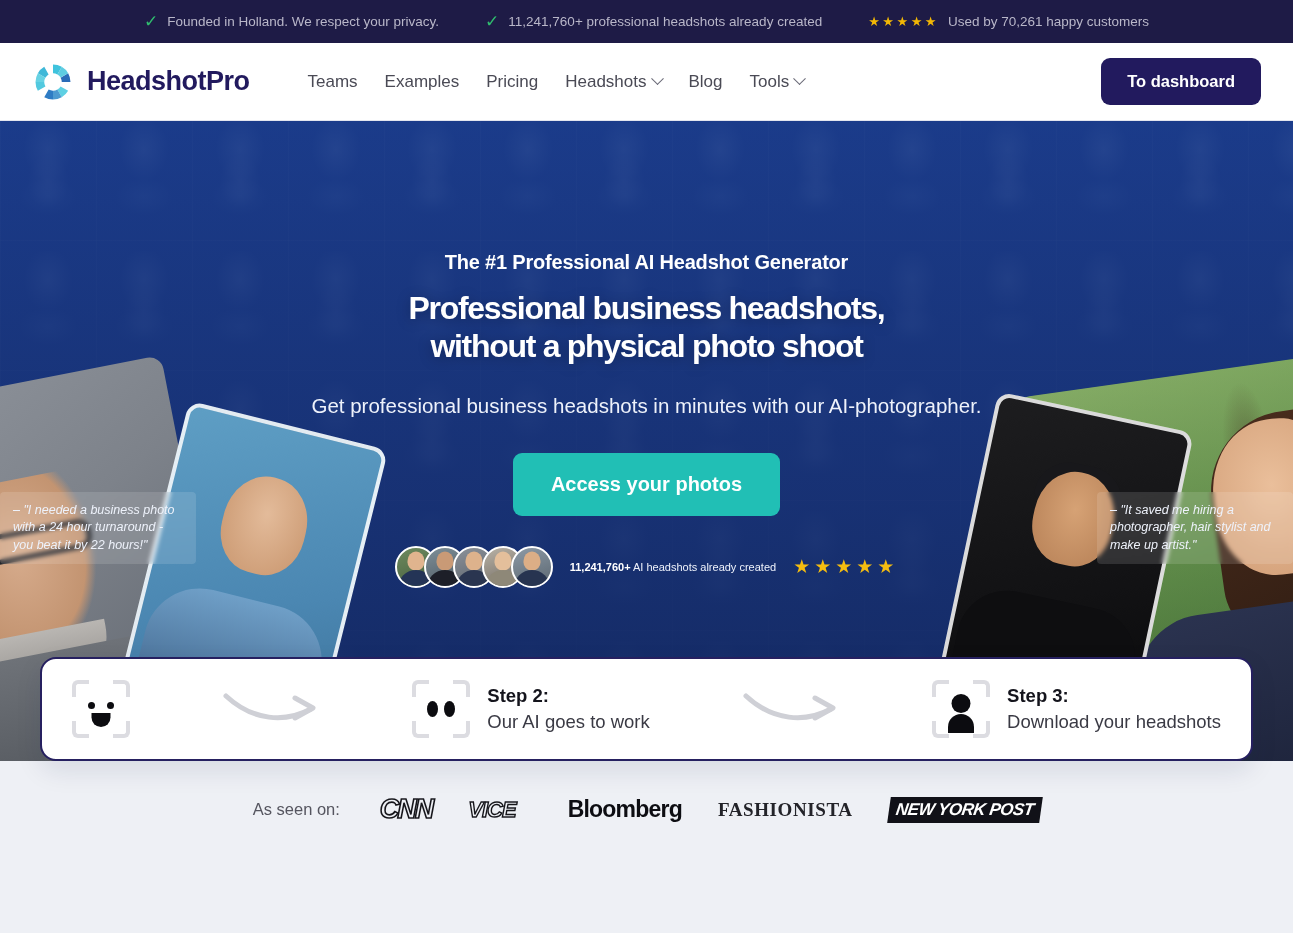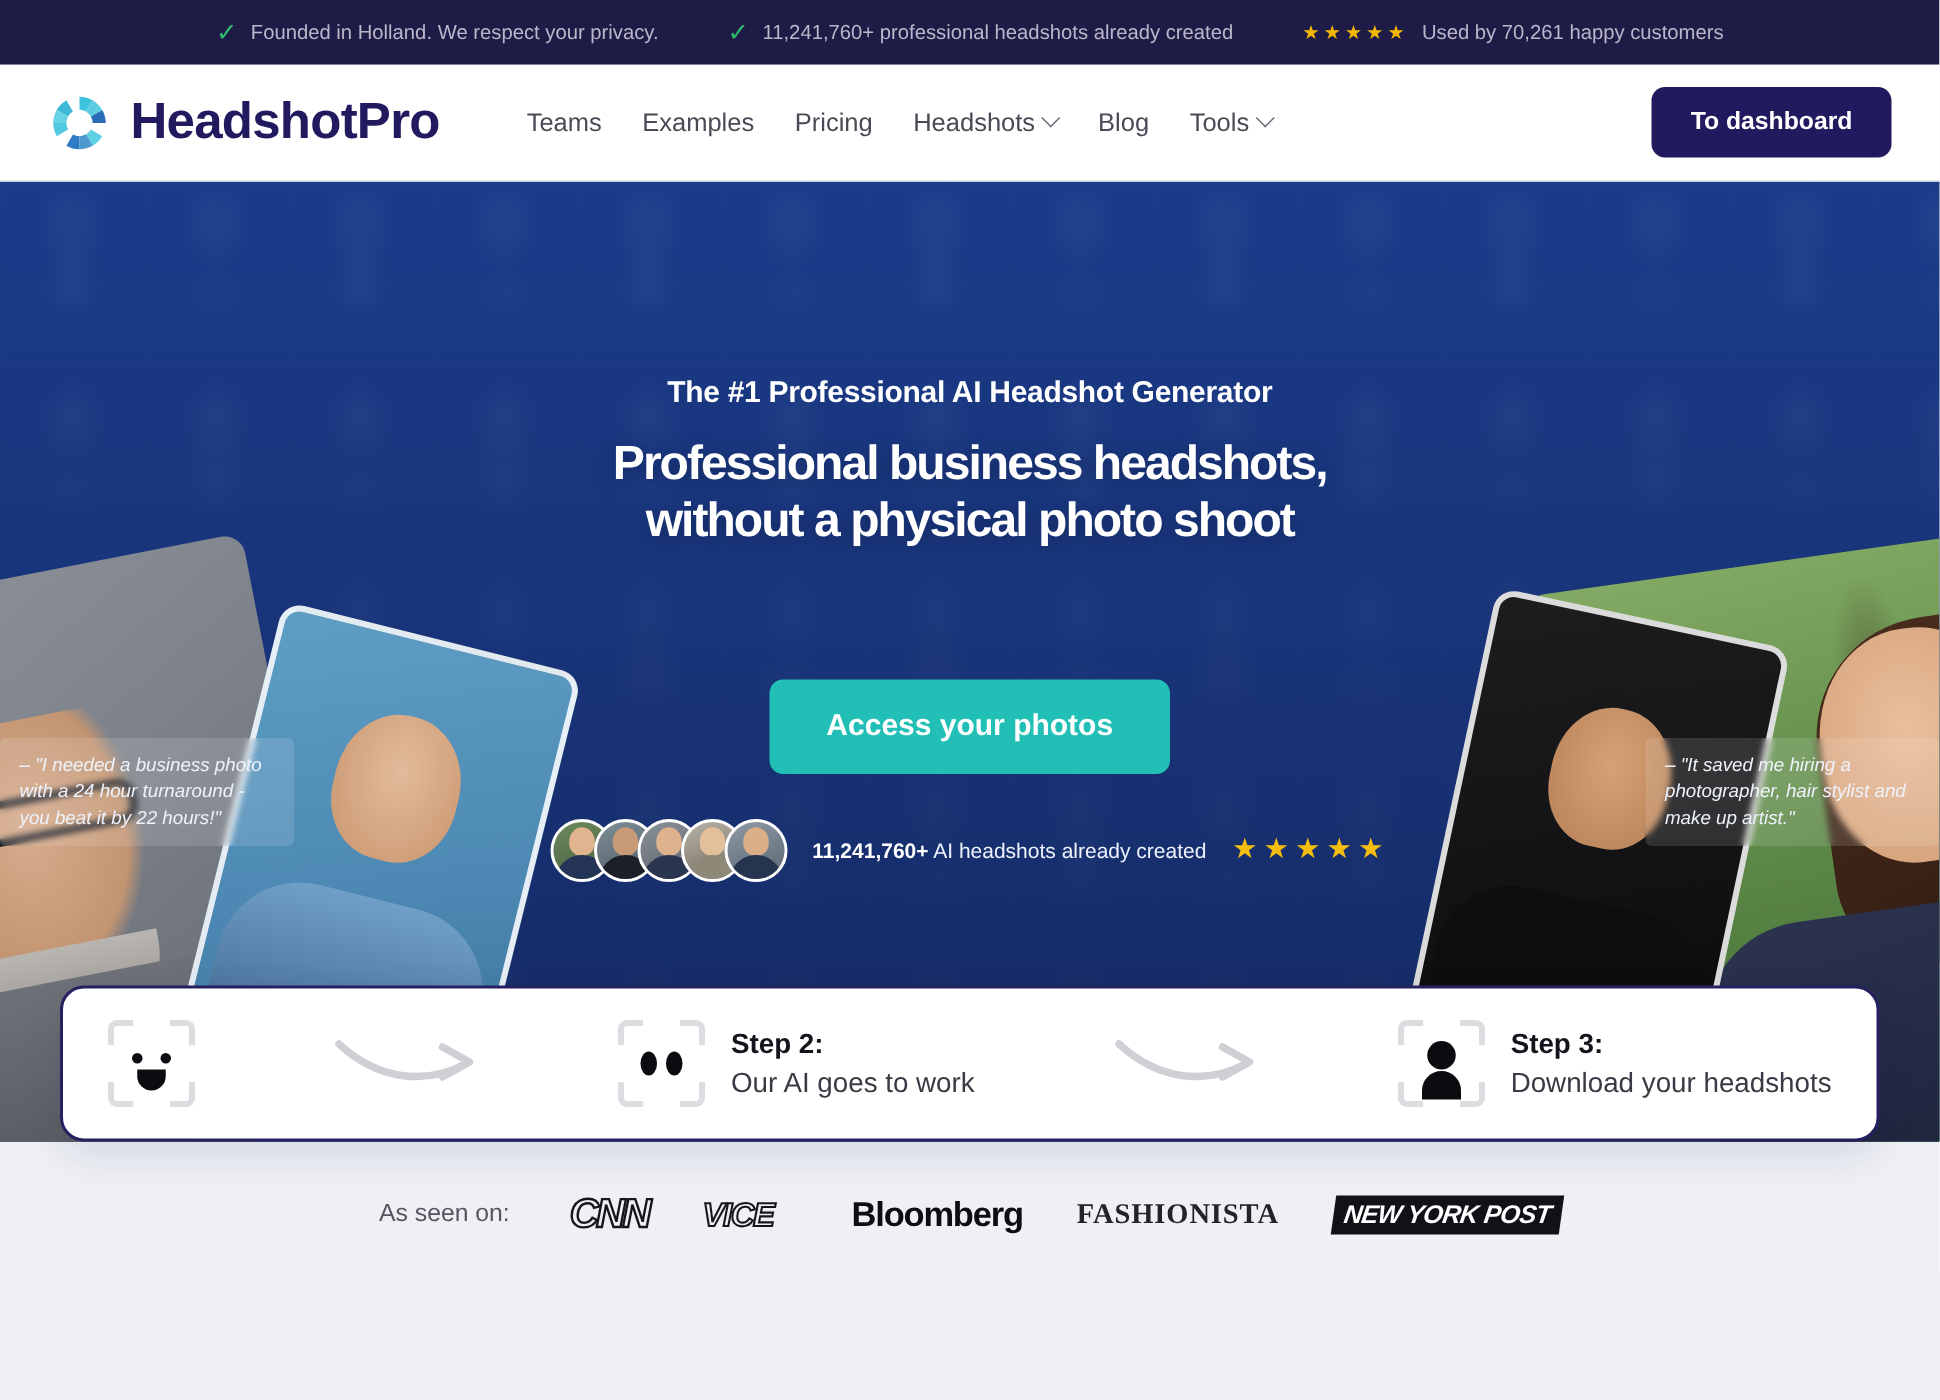--- a/index.html
+++ b/index.html
@@ -33,21 +33,21 @@
     display:flex;
     align-items:center;
     padding:0 32px;
     border-bottom:1px solid #e3e5ee;
     position:relative;
     z-index:5;
   }
   .brand { display:flex; align-items:center; gap:13px; }
   .logo-mark { width:42px; height:42px; position:relative; flex:none; }
   .brand-name {
-    font-size:34px; font-weight:700; color:#221a5e; letter-spacing:-0.5px;
+    font-size:27px; font-weight:700; color:#221a5e; letter-spacing:-0.5px;
   }
   .nav { display:flex; align-items:center; gap:27px; margin-left:58px; }
   .nav-link {
     font-size:17px; color:#4a4a55; cursor:pointer;
     display:flex; align-items:center; gap:6px; white-space:nowrap;
   }
   .chev { display:inline-block; width:9px; height:9px; border-right:1.6px solid #6b6b78;
           border-bottom:1.6px solid #6b6b78; transform:rotate(45deg) translate(-2px,-2px); }
   .cta-top {
     margin-left:auto;
@@ -206,21 +206,21 @@
   .av {
     width:42px; height:42px; border-radius:50%;
     border:2.5px solid #ffffff; margin-left:-13px;
     background-size:cover; position:relative; overflow:hidden;
   }
   .av:first-child { margin-left:0; }
   .av i { position:absolute; left:50%; top:34%; transform:translate(-50%,-50%);
     width:17px; height:19px; border-radius:50% 50% 44% 44%; display:block; }
   .av b { position:absolute; left:50%; bottom:-6px; transform:translateX(-50%);
     width:36px; height:22px; border-radius:18px 18px 0 0; display:block; }
-  .proof-text { font-size:14px; color:#eef2fb; }
+  .proof-text { font-size:11px; color:#eef2fb; }
   .proof-text .num { font-weight:700; color:#fff; }
   .stars-lg { color:#f5bd10; font-size:19px; letter-spacing:4px; line-height:1; }
 
   
   .steps-wrap { position:relative; margin-top:-104px; z-index:6; padding:0 40px; }
   .steps {
     background:#fff;
     border:2px solid #262060;
     border-radius:16px;
     height:104px;
@@ -375,21 +375,21 @@
   <div class="testimonial t-left">– "I needed a business photo with a 24 hour turnaround - you beat it by 22 hours!"</div>
   <div class="testimonial t-right">– "It saved me hiring a photographer, hair stylist and make up artist."</div>
 
   <div class="hero-copy">
     <div class="eyebrow">The #1 Professional AI Headshot Generator</div>
     <h1 class="hero-h1">
       <span>Professional business headshots,</span><br>
       <span>without a physical photo shoot</span>
     </h1>
     <div class="hero-sub">
-      <br>
+      <span>Get professional business headshots in minutes with our AI-photographer.</span><br>
     </div>
     <button class="cta-hero">Access your photos</button>
 
     <div class="proof">
       <div class="avatars">
         <span class="av" style="background:linear-gradient(160deg,#6d8a5e,#48603f)">
           <i style="background:#e0b48e"></i>
             <b style="background:#243456"></b>
           </span>
         <span class="av" style="background:linear-gradient(160deg,#7e8f98,#4e5a63)">

